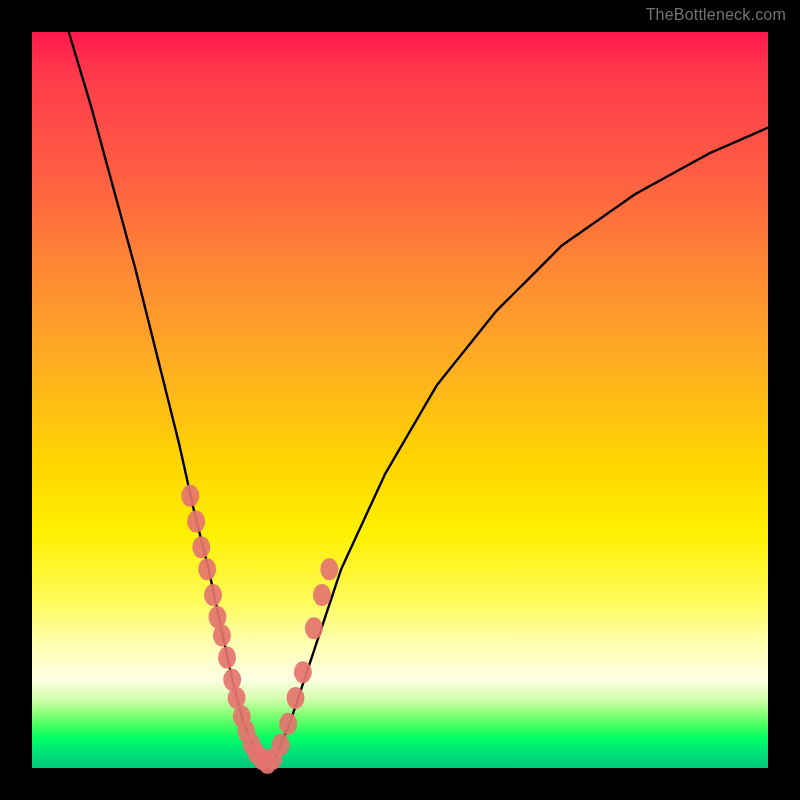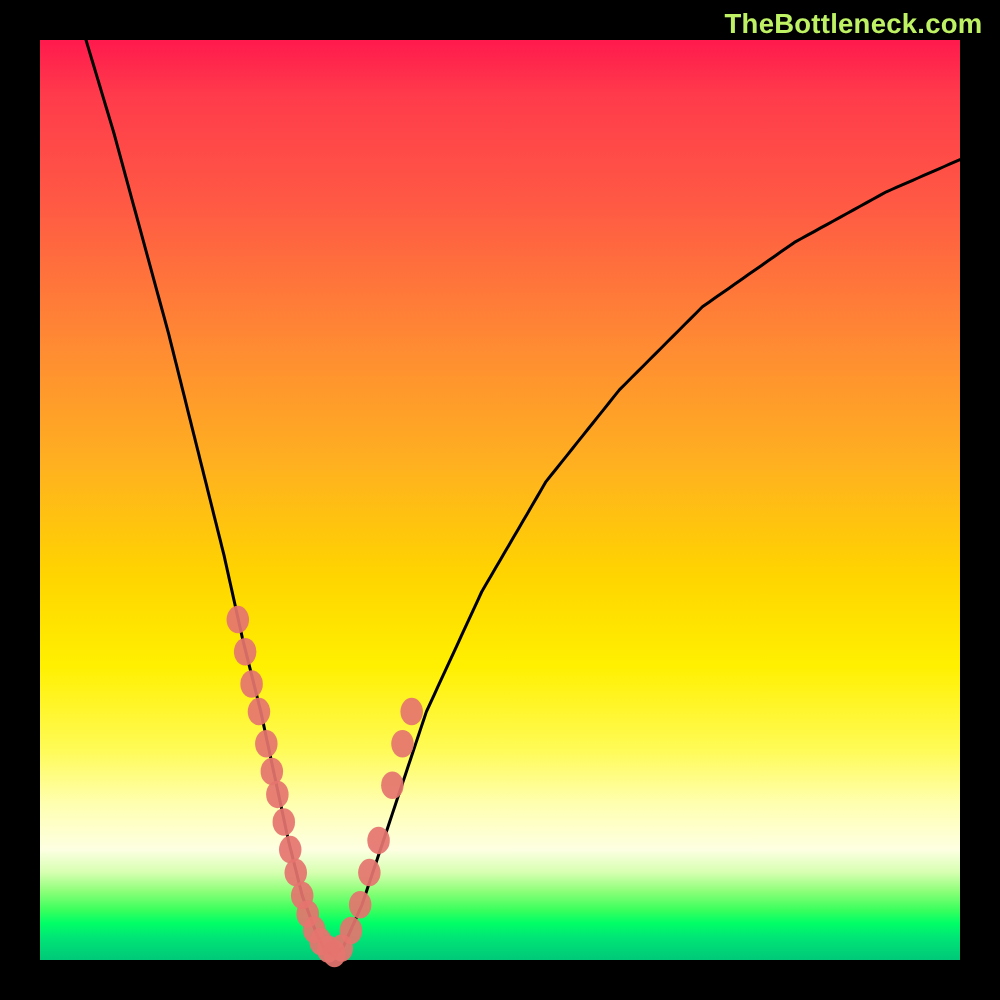--- a/index.html
+++ b/index.html
@@ -42,23 +42,23 @@
       #3dff5e 94.5%,
       #00ff66 96%,
       #00e676 97.5%,
       #00c878 100%
     );
   }
   .watermark {
     position: absolute;
     top: 6px;
     right: 14px;
-    color: #bef264;
-    font-size: 22px;
-    font-weight: 700;
+    color: #737373;
+    font-size: 16px;
+    font-weight: 400;
     letter-spacing: 0.2px;
     user-select: none;
   }
   svg.curve {
     position: absolute;
     left: 0;
     top: 0;
     width: 736px;
     height: 736px;
     overflow: visible;

